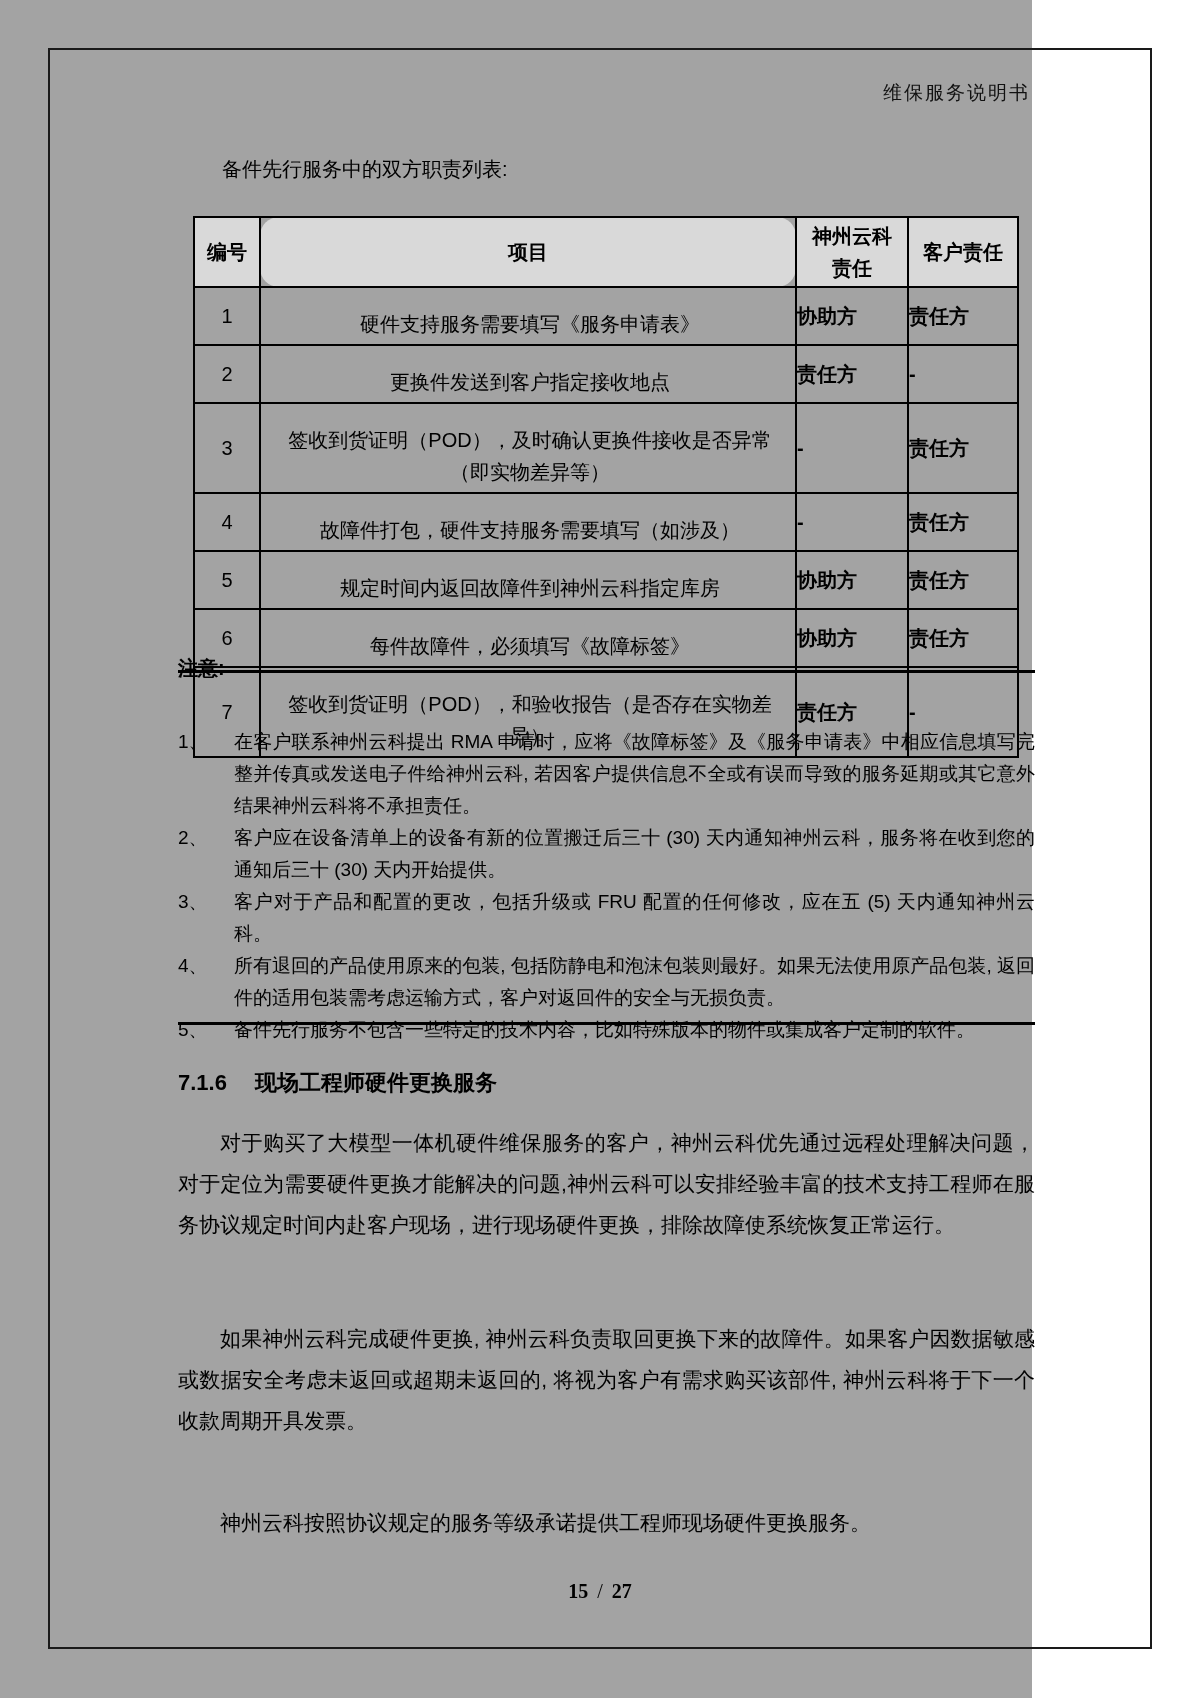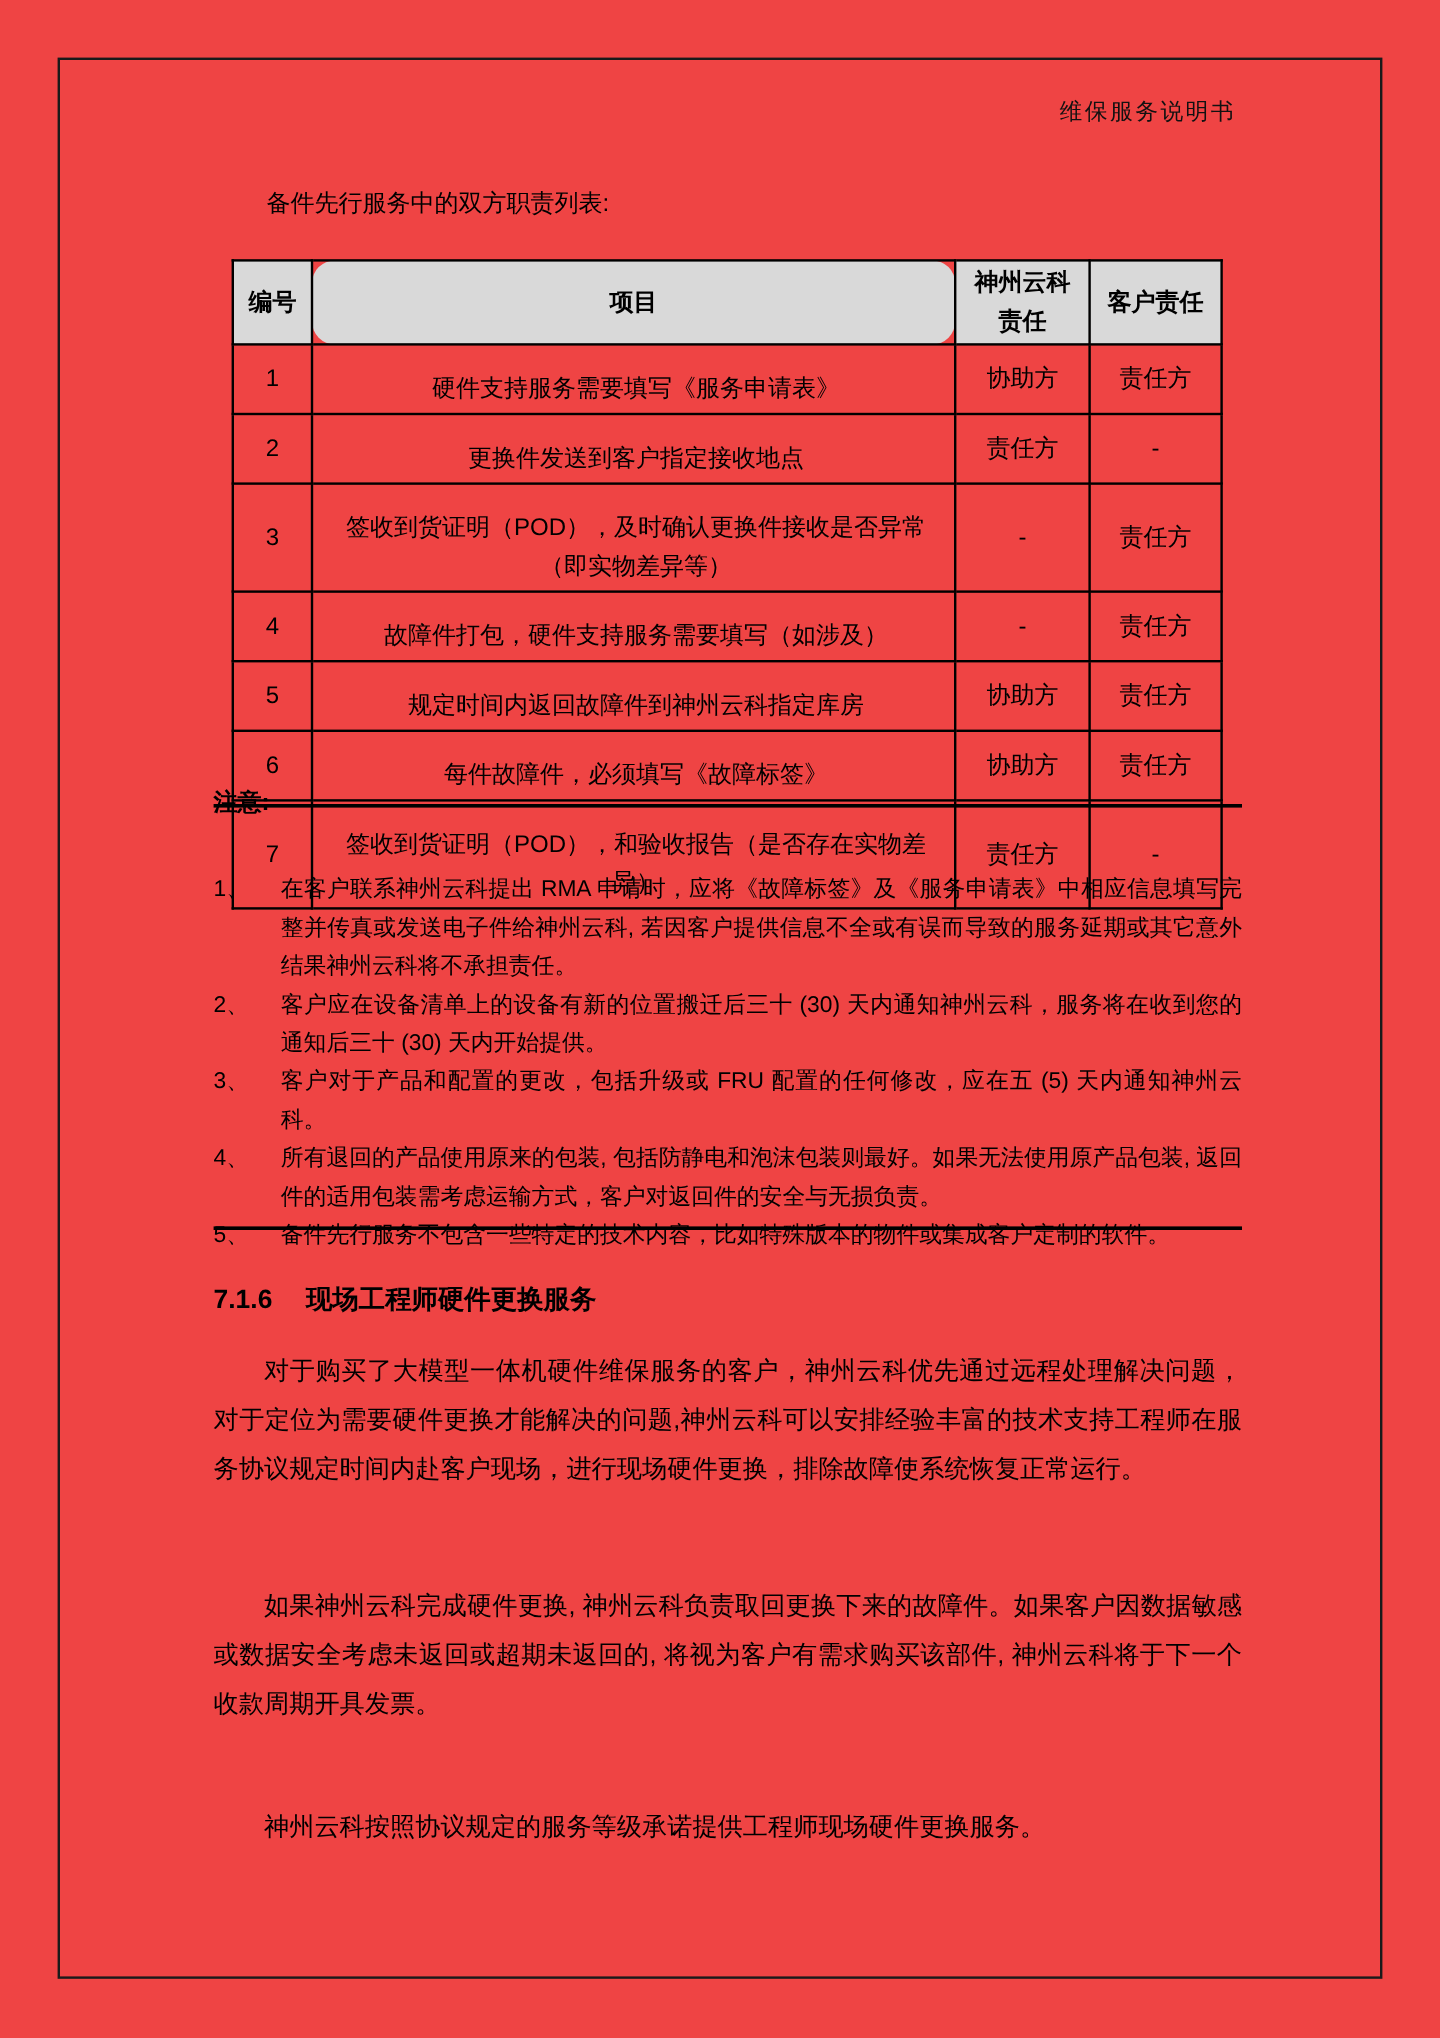--- a/index.html
+++ b/index.html
@@ -4,21 +4,21 @@
 <style>
   * { margin: 0; padding: 0; box-sizing: content-box; }
   html, body { background: #ffffff; }
   body {
     width: 1200px; height: 1698px;
     font-family: "Liberation Sans", sans-serif;
     color: #000;
     position: relative;
     overflow: hidden;
   }
-  .page { position: relative; width: 1200px; height: 1698px; background: #ef4444; }
+  .page { position: relative; width: 1032px; height: 1698px; background: #a3a3a3; }
   .frame {
     position: absolute; left: 48px; top: 48px;
     width: 1100px; height: 1597px;
     border: 2px solid #1a1a1a;
   }
   .doc-header {
     position: absolute; top: 80px; left: 0; width: 1030px;
     text-align: right;
     font-family: "Liberation Serif", serif;
     font-size: 19px; letter-spacing: 2px; color: #111;
@@ -44,21 +44,21 @@
   tr.thr { height: 70px; }
   tr.thr th { font-weight: bold; text-align: center; padding: 0 8px; }
   .c-no      { width: 48px; margin-top: 33px; }
   .c-item    { width: 518px; }
   .c-vendor  { width: 94px; }
   .c-customer{ width: 92px; }
   tr.r-single { height: 45px; }
   tr.r-double { height: 75px; }
   td.no      { text-align: center; }
   td.item    { text-align: center; padding: 20px 10px 4px 14px; }
-  td.vendor, td.customer { text-align: center; }
+  td.vendor, td.customer { text-align: left; font-weight: bold; }
 
   .rule {
     position: absolute; left: 0; width: 857px; height: 3px;
     background: #000;
   }
   .rule-top { top: 670px; }
   .rule-bottom { top: 1022px; }
 
   .notes-label {
     position: absolute; top: 655px; left: 0;
@@ -195,13 +195,16 @@
     <h3 class="section-heading">
       <span class="sec-num">7.1.6</span><span class="sec-title">现场工程师硬件更换服务</span>
     </h3>
 
     <p class="para p1">对于购买了大模型一体机硬件维保服务的客户，神州云科优先通过远程处理解决问题，对于定位为需要硬件更换才能解决的问题,神州云科可以安排经验丰富的技术支持工程师在服务协议规定时间内赴客户现场，进行现场硬件更换，排除故障使系统恢复正常运行。</p>
     <p class="para p2">如果神州云科完成硬件更换, 神州云科负责取回更换下来的故障件。如果客户因数据敏感或数据安全考虑未返回或超期未返回的, 将视为客户有需求购买该部件, 神州云科将于下一个收款周期开具发票。</p>
     <p class="para p3">神州云科按照协议规定的服务等级承诺提供工程师现场硬件更换服务。</p>
 
   </div>
 
+  <div class="footer">
+    <span>15</span><span class="sep">/</span><span>27</span>
+  </div>
 </div>
 
 </body></html>

